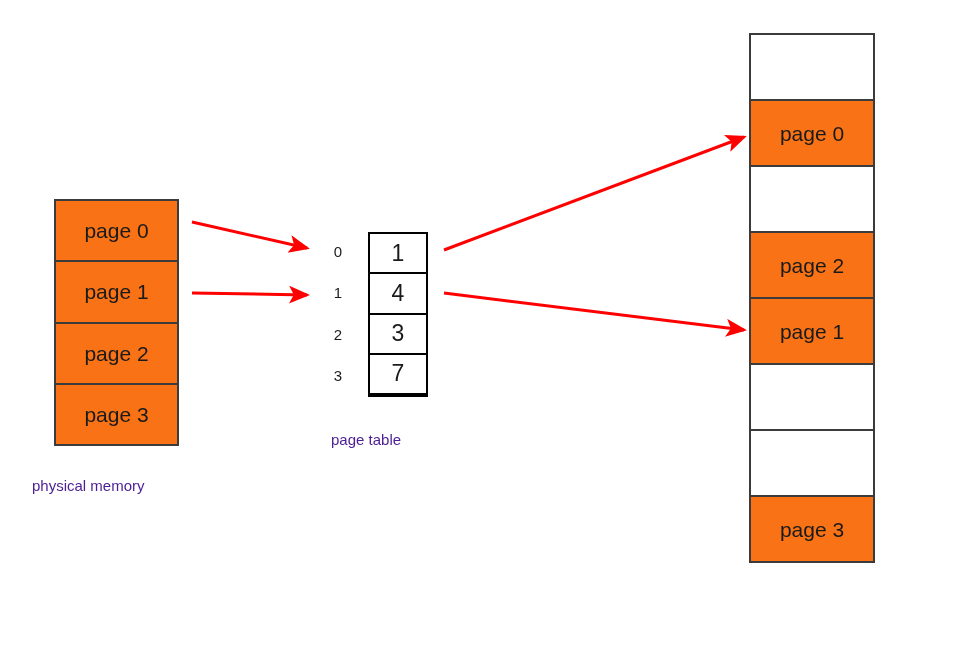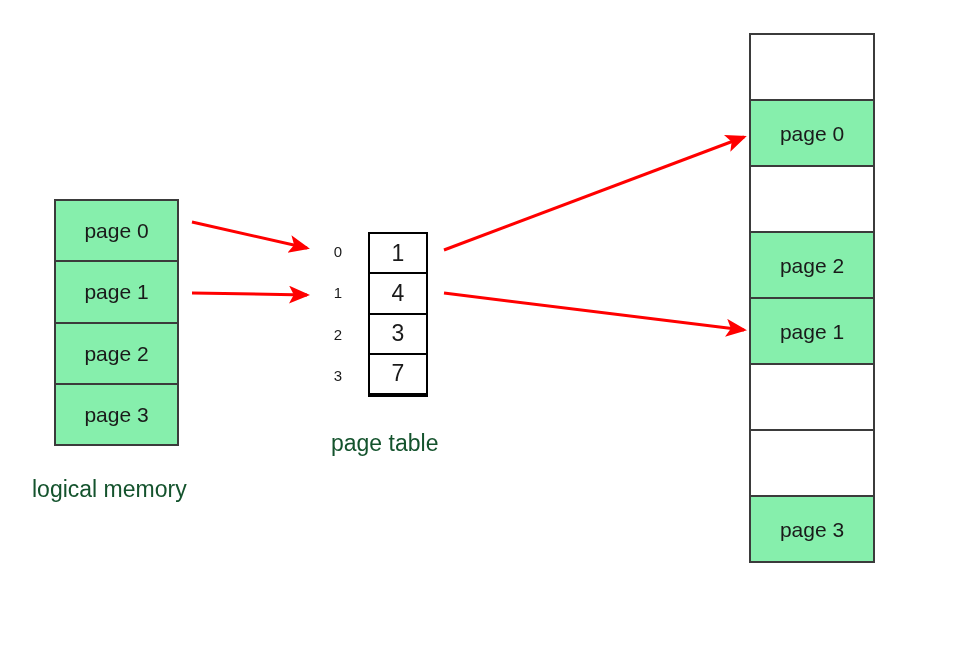--- a/index.html
+++ b/index.html
@@ -36,21 +36,21 @@
     align-items: center;
     justify-content: center;
     border-bottom: 2px solid #3b3b3b;
     background: #ffffff;
     font-size: 21px;
     line-height: 1;
     color: #1a1a1a;
     white-space: nowrap;
   }
   .mem-cell:last-child { border-bottom: none; }
-  .mem-cell.filled { background: #86efac; }
+  .mem-cell.filled { background: #f97316; }
 
   
   #logical-memory {
     left: 54px;
     top: 199px;
     width: 125px;
     height: 247px;
   }
 
   
@@ -81,23 +81,23 @@
     width: 24px;
     text-align: center;
     font-size: 15px;
     line-height: 1;
     color: #1a1a1a;
   }
 
   
   .caption {
     position: absolute;
-    font-size: 23px;
+    font-size: 15px;
     line-height: 1;
-    color: #14532d;
+    color: #4c1d95;
     white-space: nowrap;
   }
   #caption-logical  { left: 32px;  top: 478px; }
   #caption-pagetable{ left: 331px; top: 432px; }
   #caption-physical { left: 709px; top: 597px; }
 
   
   #arrows {
     position: absolute;
     left: 0;
@@ -119,21 +119,21 @@
     <div class="mem-cell filled">
       <span>page 1</span>
     </div>
     <div class="mem-cell filled">
       <span>page 2</span>
     </div>
     <div class="mem-cell filled">
       <span>page 3</span>
     </div>
   </div>
-  <div class="caption" id="caption-logical">logical memory</div>
+  <div class="caption" id="caption-logical">physical memory</div>
 
   <div class="pt-index" style="top:244px">0</div>
   <div class="pt-index" style="top:285px">1</div>
   <div class="pt-index" style="top:327px">2</div>
   <div class="pt-index" style="top:368px">3</div>
 
   <div class="mem-box" id="page-table">
     <div class="mem-cell">
       <span>1</span>
     </div>

